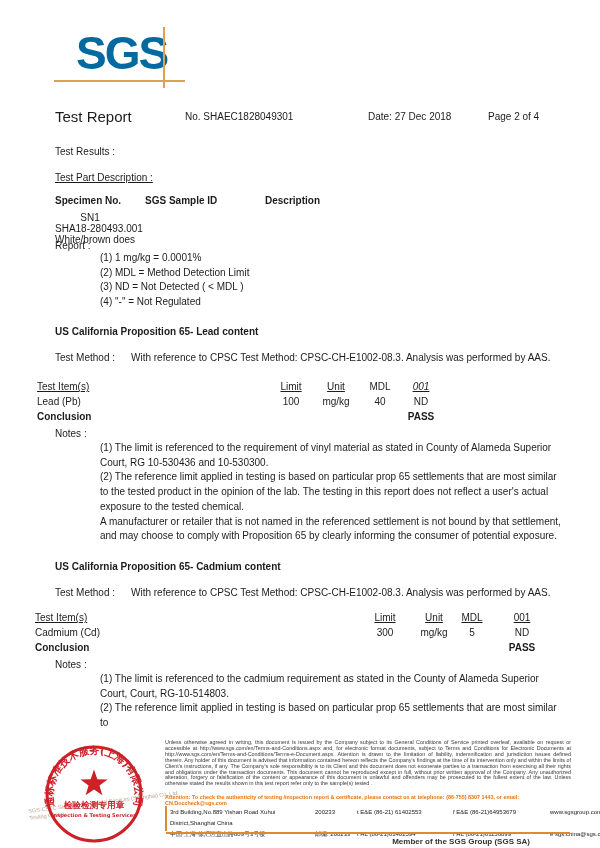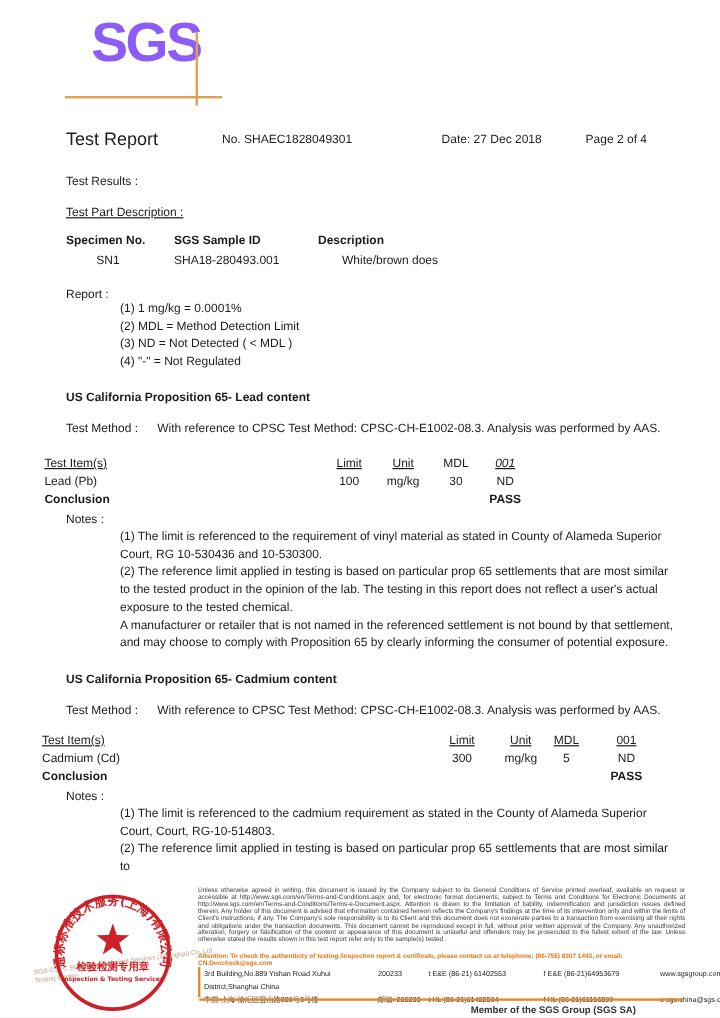--- a/index.html
+++ b/index.html
@@ -2,40 +2,40 @@
 <html><head>
 <meta charset="utf-8">
 <style>
   html,body{margin:0;padding:0;background:#e9e9e9;}
   .page{
     position:relative;width:600px;height:848px;margin:0 auto;background:#ffffff;
     font-family:"Liberation Sans","DejaVu Sans",sans-serif;color:#1c1c1c;overflow:hidden;
   }
   .abs{position:absolute;}
   
-  .logo-text{position:absolute;left:76px;top:12px;font-size:46px;font-weight:bold;color:#8b5cf6;letter-spacing:-2px;line-height:1;}
+  .logo-text{position:absolute;left:76px;top:30px;font-size:46px;font-weight:bold;color:#0369a1;letter-spacing:-2px;line-height:1;}
   .logo-hline{position:absolute;left:54px;top:80px;width:131px;height:2px;background:#dfa050;}
   .logo-vline{position:absolute;left:163px;top:27px;width:2px;height:61px;background:#dfa050;}
   
   .title{font-size:15px;font-weight:normal;}
   .hmeta{font-size:10px;}
   
   .body-txt{font-size:10px;}
   .u{text-decoration:underline;}
   .b{font-weight:bold;}
   .i{font-style:italic;}
   .sec-head{font-size:10px;font-weight:bold;}
   
   .spec{position:absolute;left:55px;top:195px;font-size:10px;}
   .spec .row{display:flex;}
   .spec .c1{width:90px;}
   .spec .c2{width:120px;}
   .spec .c3{width:200px;}
   .spec .head span{font-weight:bold;}
-  .spec .vals{margin-top:6px;}
+  .spec .vals{margin-top:6px;flex-direction:column;}
   .spec .vals .c1{text-align:center;width:70px;padding-right:20px;}
   
   .list-ind{margin-left:45px;line-height:14.5px;}
   .notes-txt{margin-left:45px;width:462px;line-height:14.7px;}
   
   .tbl{position:absolute;font-size:10px;}
   .trow{position:relative;height:15px;}
   .trow span{position:absolute;top:0;white-space:nowrap;}
   .c-item{left:0;}
   .tbl .cc{text-align:center;width:44px;}
@@ -108,21 +108,21 @@
       <span class="c-item u">Test Item(s)</span>
       <span class="c-limit cc u">Limit</span>
       <span class="c-unit cc u">Unit</span>
       <span class="c-mdl cc">MDL</span>
       <span class="c-val cv u i">001</span>
     </div>
     <div class="trow">
       <span class="c-item">Lead (Pb)</span>
       <span class="c-limit cc">100</span>
       <span class="c-unit cc">mg/kg</span>
-      <span class="c-mdl cc">30</span>
+      <span class="c-mdl cc">40</span>
       <span class="c-val cv">ND</span>
     </div>
     <div class="trow">
       <span class="c-item b">Conclusion</span>
       <span class="c-val cv b">PASS</span>
     </div>
   </div>
 
   <div class="abs body-txt" style="left:55px;top:428px;width:505px;">
     <div>Notes :</div>

